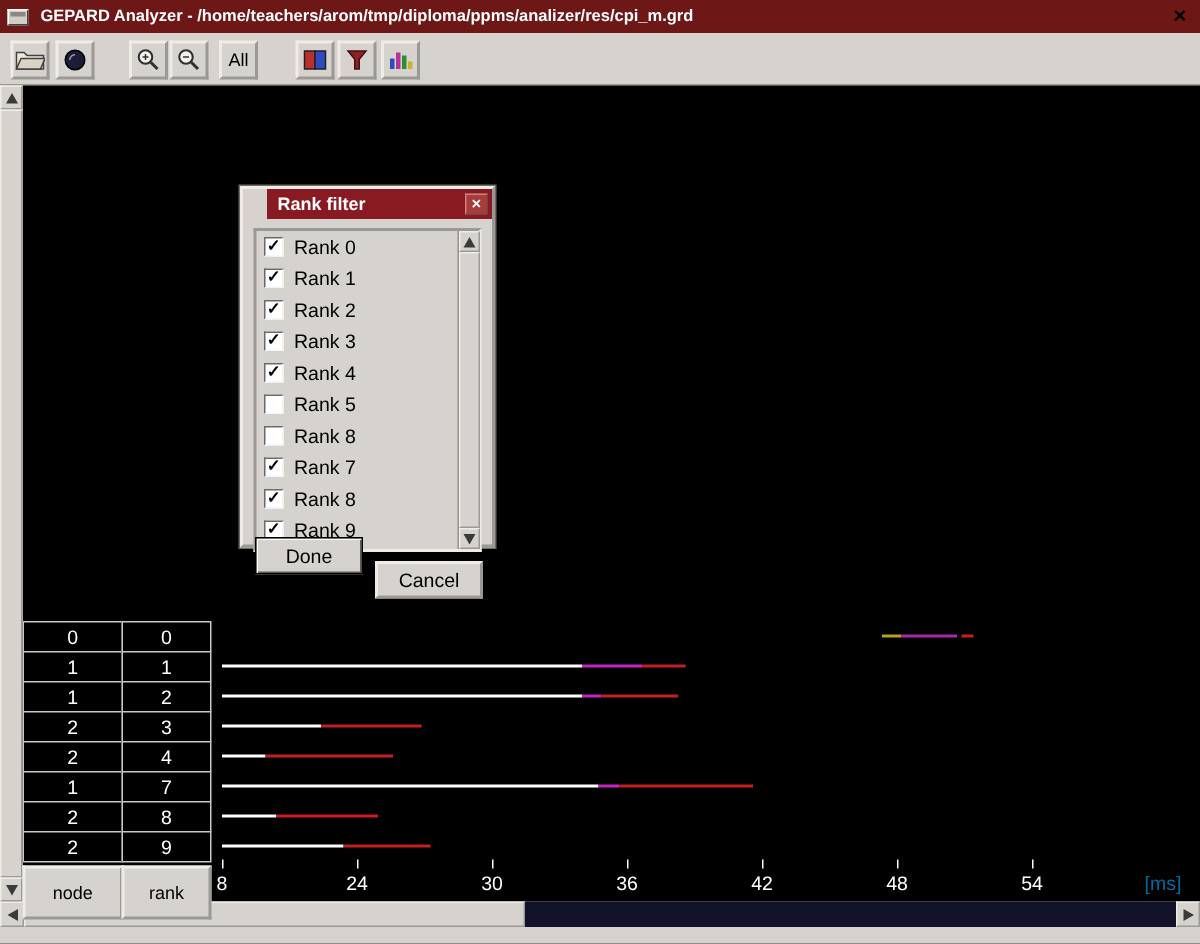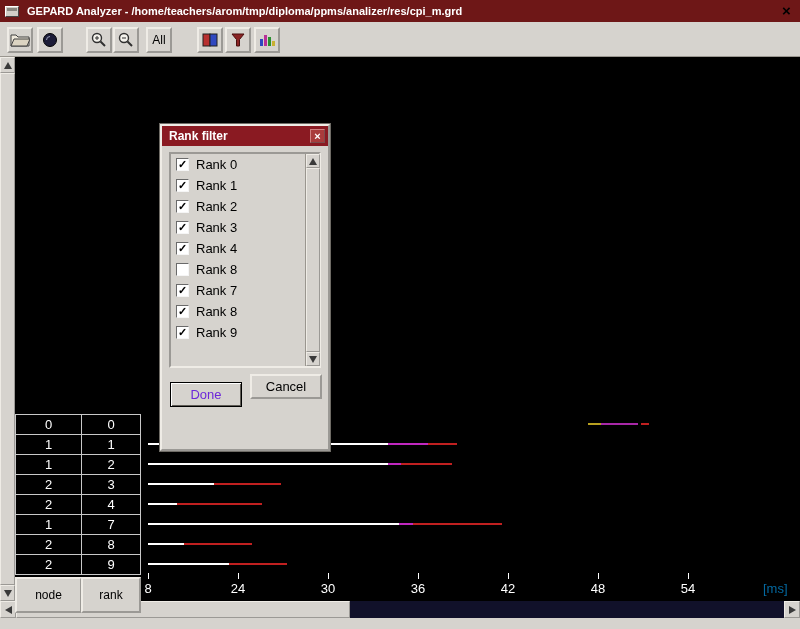--- a/index.html
+++ b/index.html
@@ -60,41 +60,41 @@
   .hscroll .sc-btn{width:16px;height:17px;top:0;}
   .h-thumb{position:absolute;left:16px;top:0;width:334px;height:17px;background:var(--ui-bg);
            border:1px outset #efece6;}
   .arr{display:block;width:0;height:0;}
   .arr-up{border-left:4px solid transparent;border-right:4px solid transparent;border-bottom:7px solid #3a3a3a;}
   .arr-down{border-left:4px solid transparent;border-right:4px solid transparent;border-top:7px solid #3a3a3a;}
   .arr-left{border-top:4px solid transparent;border-bottom:4px solid transparent;border-right:7px solid #3a3a3a;}
   .arr-right{border-top:4px solid transparent;border-bottom:4px solid transparent;border-left:7px solid #3a3a3a;}
 
   
-  .dialog{position:absolute;left:160px;top:124px;width:170px;height:327px;background:var(--ui-bg);
-          border:2px outset #efece6;box-shadow:0 0 0 1px #6f6c66;z-index:5;}
+  .dialog{position:absolute;left:160px;top:124px;width:170px;height:241px;background:var(--ui-bg);
+          border:2px outset #efece6;box-shadow:0 0 0 1px #6f6c66;z-index:5;padding-left:16px;}
   .dialog-title{position:relative;height:20px;background:var(--dialog-titlebar);color:#fff;
                 font-size:12px;font-weight:bold;display:flex;align-items:center;padding-left:7px;}
   .dialog-close{position:absolute;right:3px;top:3px;width:15px;height:14px;background:var(--dialog-close);
                 color:#fff;font-size:11px;font-weight:bold;text-align:center;line-height:13px;
                 border:1px outset #d08080;cursor:default;}
   .rank-list-wrap{position:absolute;left:7px;top:26px;width:152px;height:216px;
                   border:2px inset #efece6;background:var(--ui-bg);}
   .rank-list{position:absolute;left:0;top:0;right:14px;bottom:0;overflow:hidden;}
   .rank-row{display:flex;align-items:center;height:21px;padding-left:5px;}
   .checkbox{width:13px;height:13px;background:#fff;border:1px solid;
             border-color:#6a6a6a #f5f5f5 #f5f5f5 #6a6a6a;
             font-size:11px;line-height:11px;text-align:center;color:#000;font-weight:bold;flex:none;}
   .rank-label{font-size:13px;color:#000;margin-left:7px;}
   .list-scroll{position:absolute;right:0;top:0;width:14px;height:100%;background:#c2beb7;border-left:1px solid #9a968f;}
   .list-scroll .sc-btn{width:14px;height:14px;left:0;}
   .ls-thumb{position:absolute;left:0;top:14px;width:14px;height:calc(100% - 28px);background:var(--ui-bg);border:1px outset #efece6;}
-  .done-btn{position:absolute;left:8px;top:256px;width:72px;height:25px;background:var(--ui-bg);
+  .done-btn{position:absolute;left:8px;top:232px;width:72px;height:25px;background:var(--ui-bg);
             border:1px solid #000;box-shadow:inset 1px 1px 0 #fff,inset -1px -1px 0 #5f5c56;
-            font-size:13px;color:#6d28d9;cursor:default;font-family:"Liberation Sans",sans-serif;}
+            font-size:13px;color:#000000;cursor:default;font-family:"Liberation Sans",sans-serif;}
   .cancel-btn{position:absolute;left:88px;top:248px;width:72px;height:25px;background:var(--ui-bg);
             border:2px outset #efece6;font-size:13px;color:#000;cursor:default;font-family:"Liberation Sans",sans-serif;}
 </style>
 </head>
 <body>
 
 <div id="window">
 
   <div class="titlebar">
     <span class="win-icon"></span>
@@ -278,20 +278,24 @@
           <div class="rank-row">
             <span class="checkbox">✓</span>
             <span class="rank-label">Rank 3</span>
           </div>
           <div class="rank-row">
             <span class="checkbox">✓</span>
             <span class="rank-label">Rank 4</span>
           </div>
           <div class="rank-row">
             <span class="checkbox"></span>
+            <span class="rank-label">Rank 5</span>
+          </div>
+          <div class="rank-row">
+            <span class="checkbox"></span>
             <span class="rank-label">Rank 8</span>
           </div>
           <div class="rank-row">
             <span class="checkbox">✓</span>
             <span class="rank-label">Rank 7</span>
           </div>
           <div class="rank-row">
             <span class="checkbox">✓</span>
             <span class="rank-label">Rank 8</span>
           </div>

